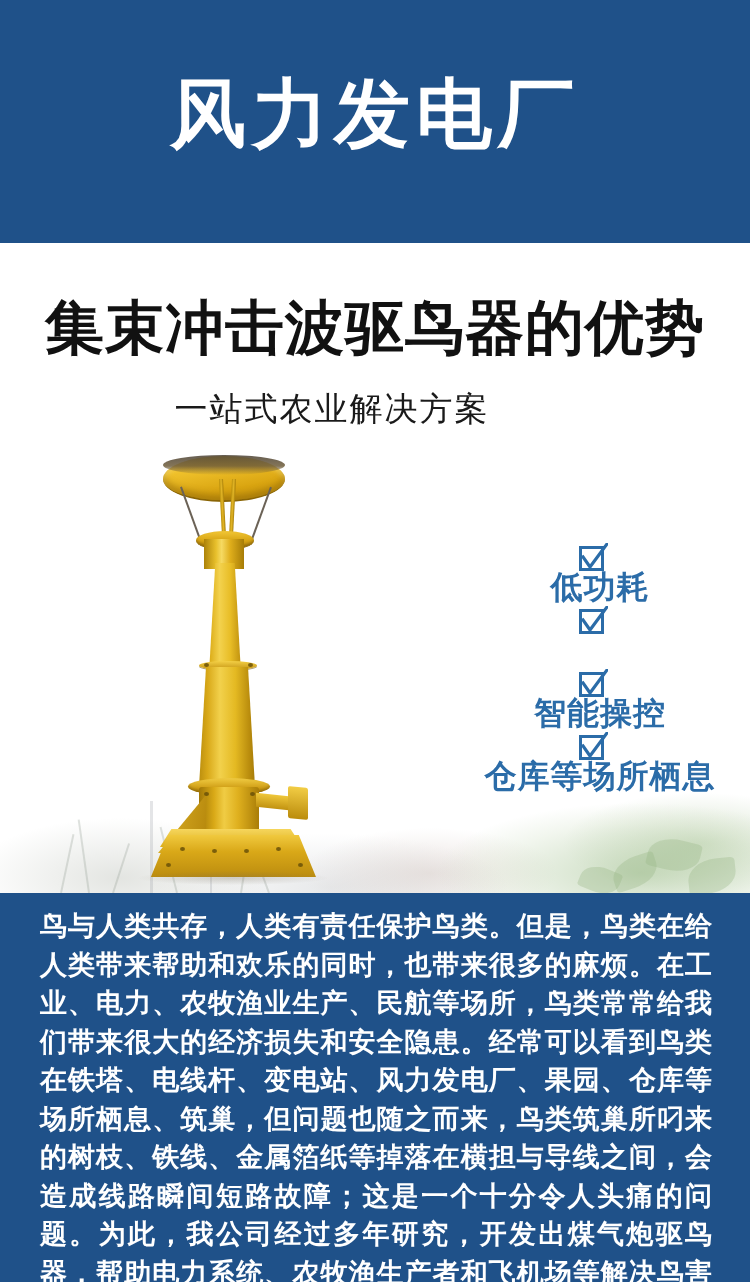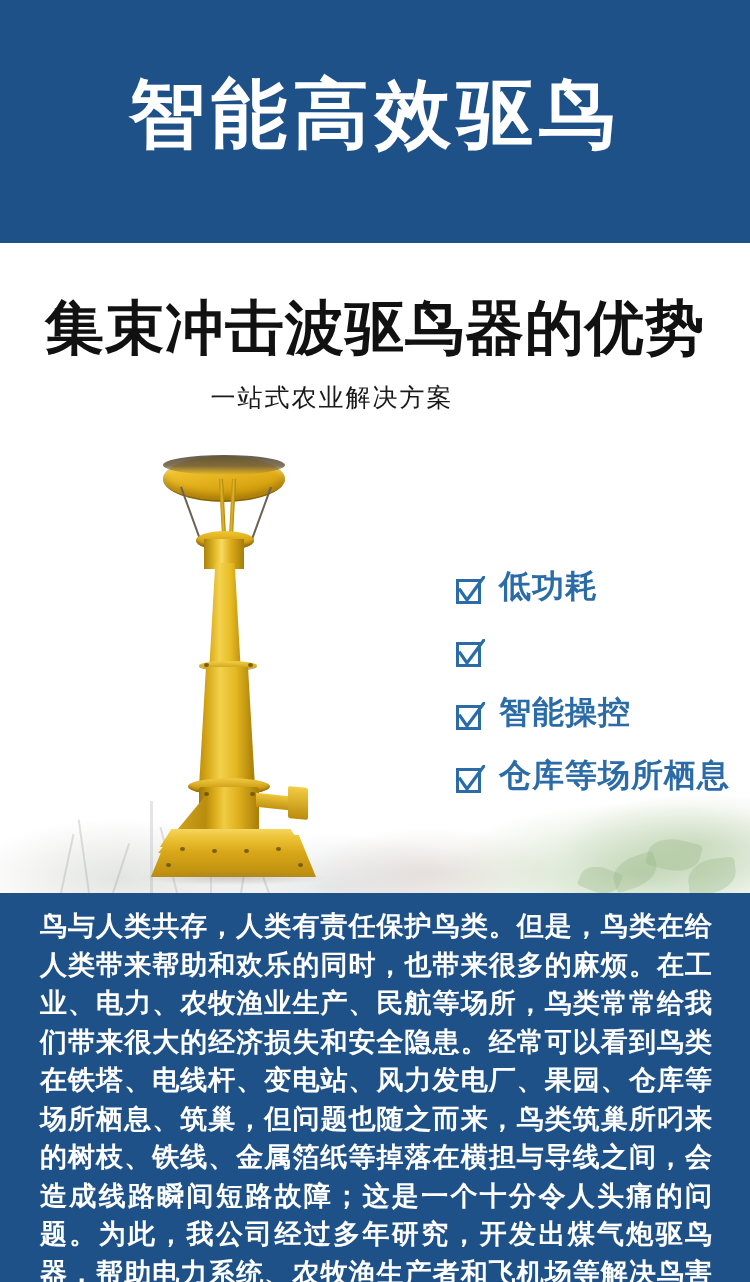--- a/index.html
+++ b/index.html
@@ -56,25 +56,25 @@
     text-align: center;
     color: #111111;
     font-size: 59px;
     font-weight: bold;
     letter-spacing: 1px;
     line-height: 70px;
     white-space: nowrap;
   }
   .section-subtitle {
     position: absolute;
-    left: 0; top: 140px;
+    left: 0; top: 152px;
     width: 664px;
     text-align: center;
     color: #1a1a1a;
-    font-size: 25px;
+    font-size: 33px;
     font-weight: normal;
     letter-spacing: 2px;
     line-height: 34px;
     white-space: nowrap;
   }
 
   
   .bg-scenery {
     position: absolute;
     left: 0; bottom: 0;
@@ -250,22 +250,23 @@
   }
 
   
   .feature-list {
     position: absolute;
     left: 455px; top: 300px;
     width: 290px;
   }
   .feature-row {
     display: flex;
-    align-items: flex-end;
+    align-items: center;
     height: 63px;
+    flex-direction: column;
   }
   .checkbox-icon {
     width: 30px; height: 30px;
     flex: 0 0 30px;
     position: relative;
     margin-right: 14px;
   }
   .checkbox-icon svg { display: block; }
   .feature-label {
     color: #2b6ca8;
@@ -295,21 +296,21 @@
     line-height: 38.5px;
     letter-spacing: 0px;
     text-align: justify;
     text-justify: inter-character;
   }
 </style>
 </head>
 <body>
 
 <div class="header-banner">
-  <div class="header-title">智能高效驱鸟</div>
+  <div class="header-title">风力发电厂</div>
 </div>
 
 <div class="white-section">
 
   <div class="section-title">集束冲击波驱鸟器的优势</div>
   <div class="section-subtitle">一站式农业解决方案</div>
 
   <div class="bg-scenery">
     <div class="bg-haze"></div>
     <div class="bg-pole" style="left:150px;bottom:0;width:3px;height:92px;"></div>

